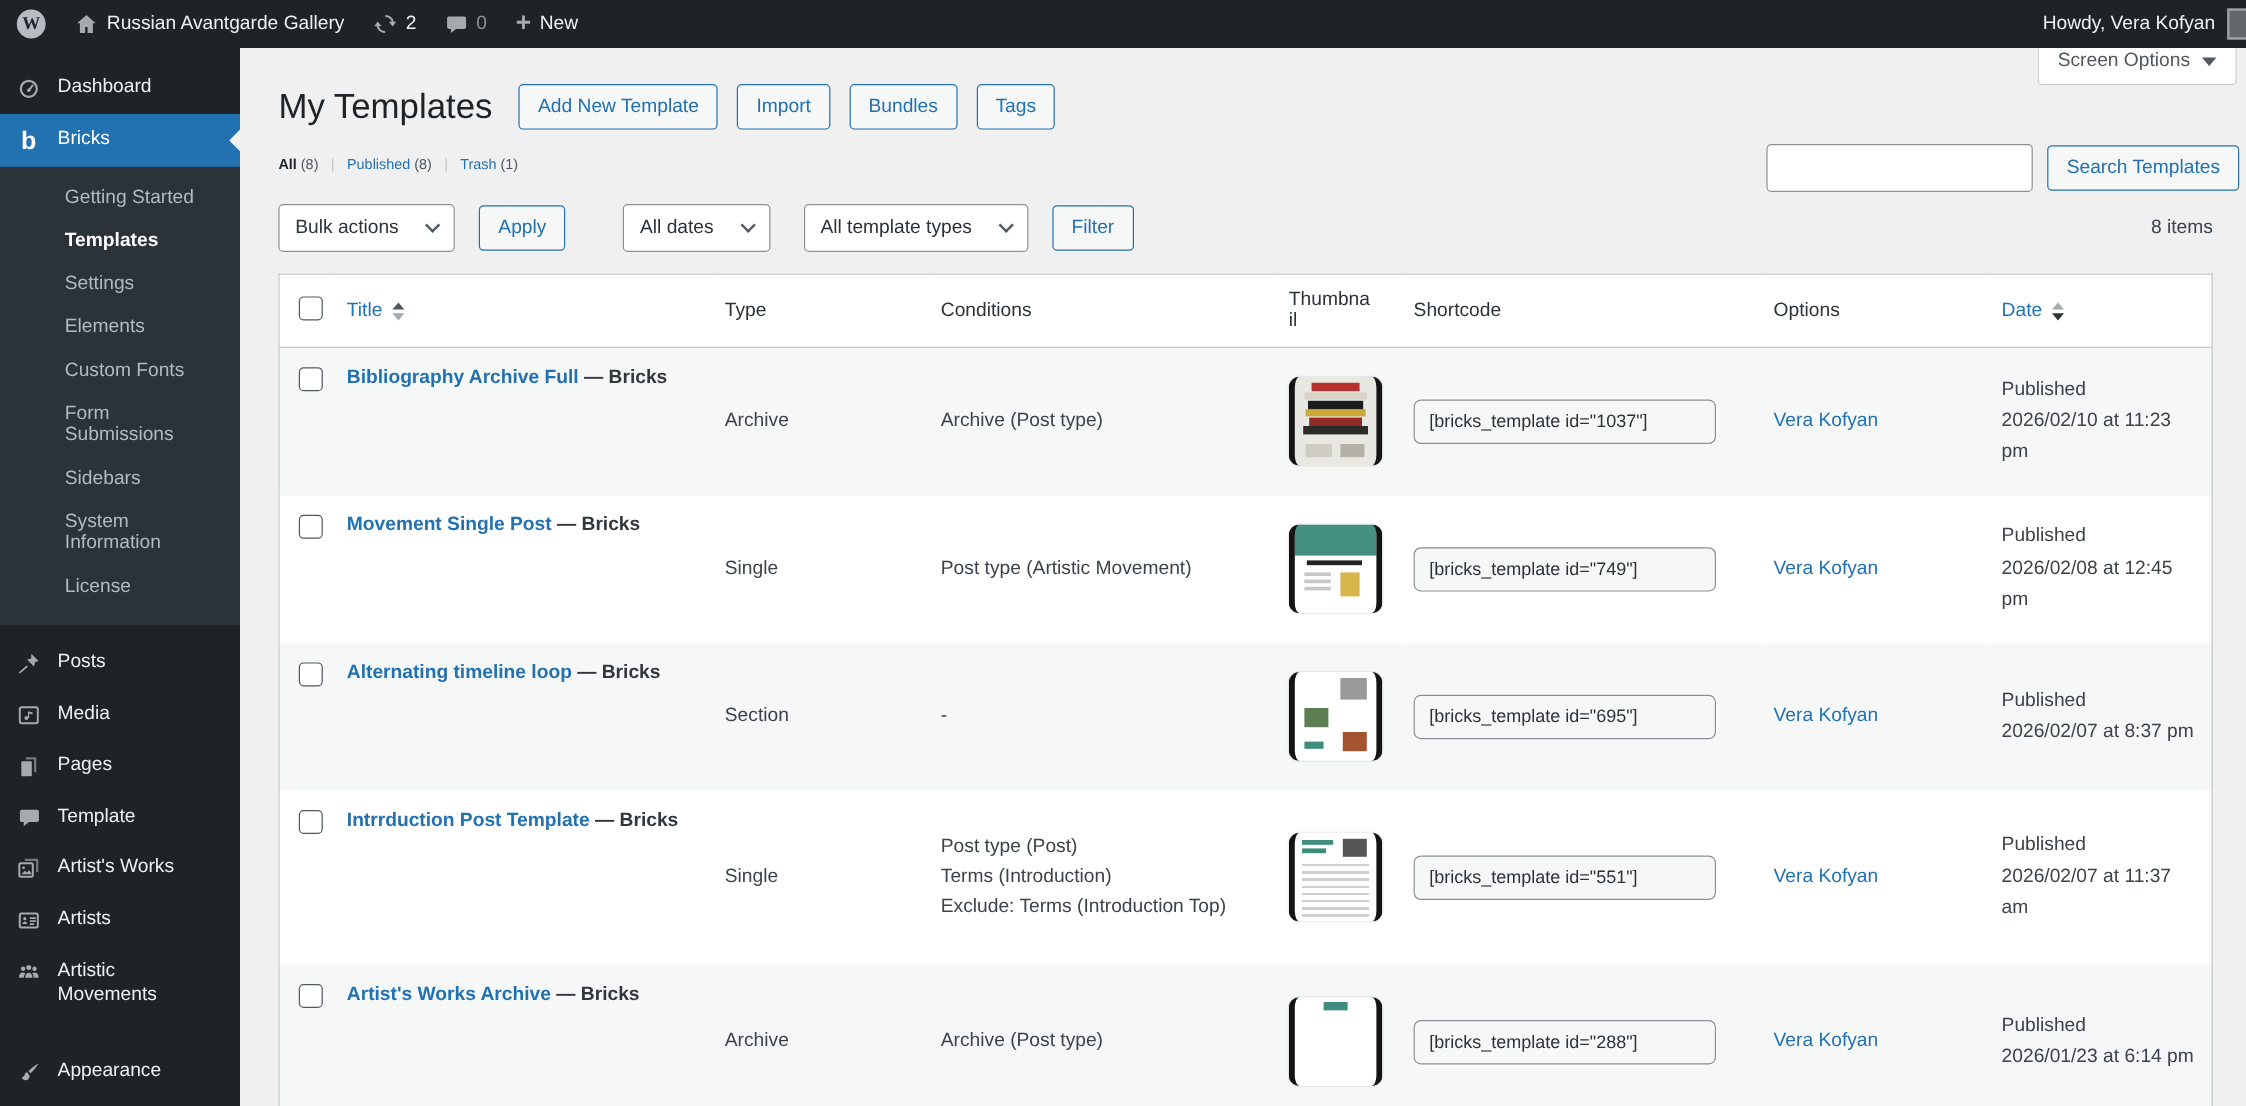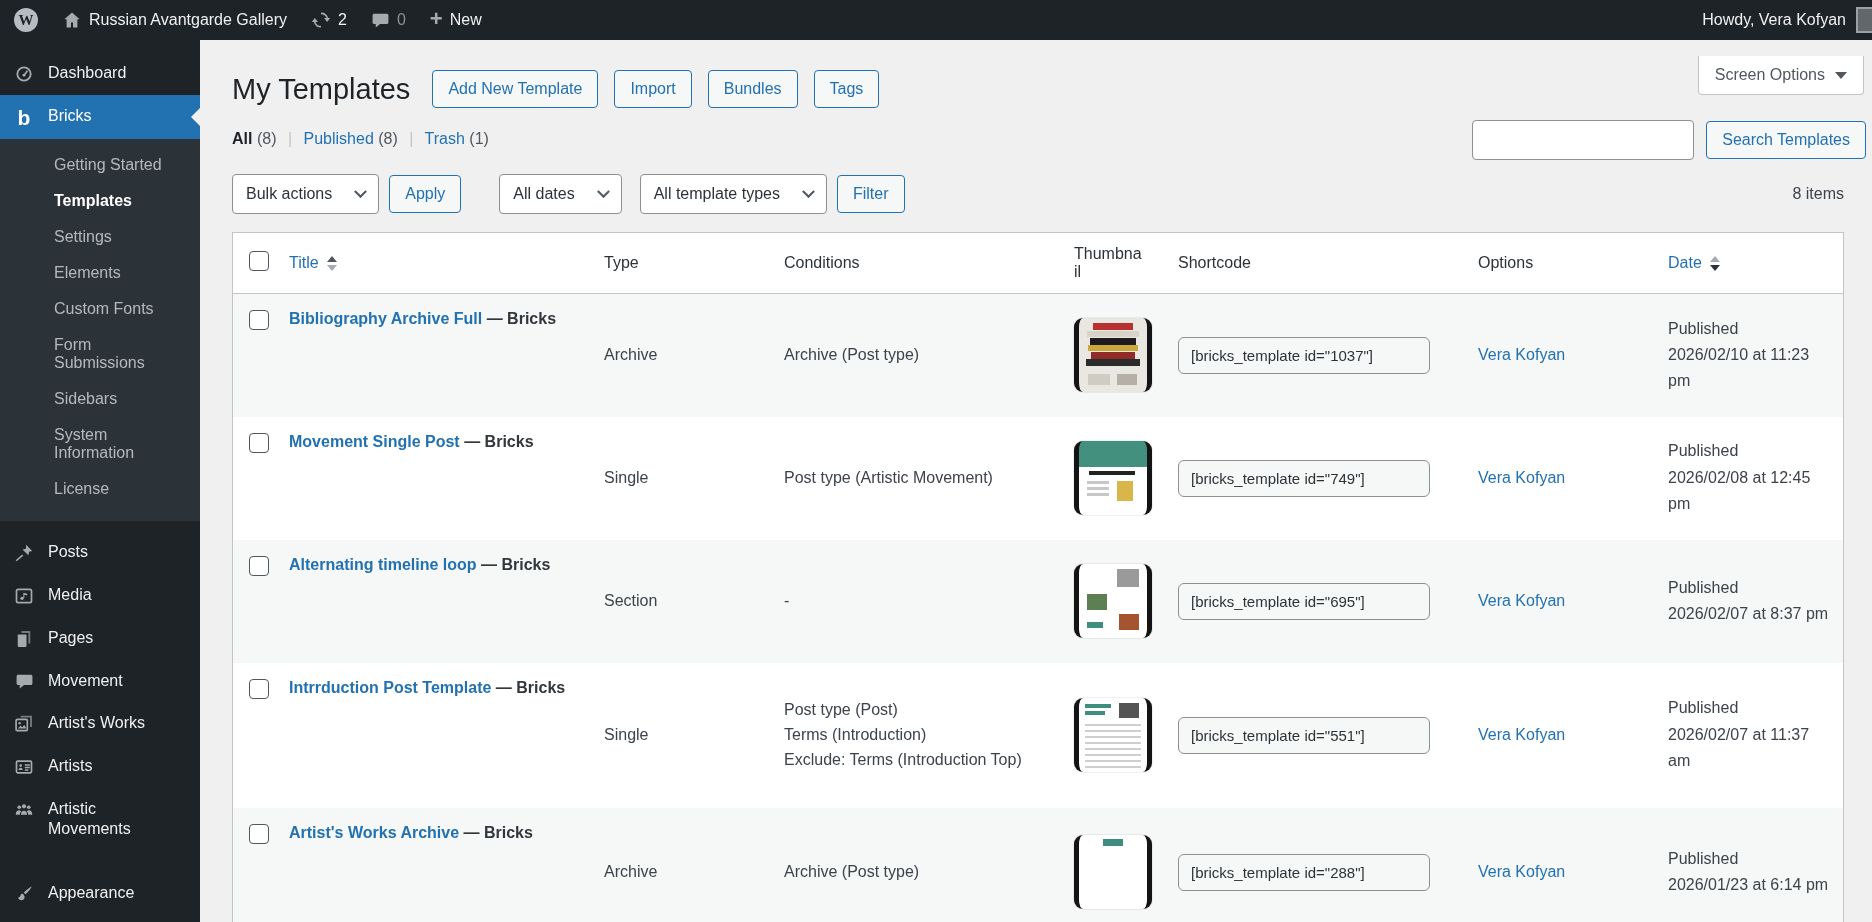--- a/index.html
+++ b/index.html
@@ -51,47 +51,47 @@
   .bricks-glyph { font-weight:800; font-size:21px; line-height:1; margin-top:-2px; }
   .submenu { list-style:none; background:#2c3338; padding:8px 12px 14px; }
   .submenu a { display:block; padding:9px 12px 9px 42px; color:#b4b9be; font-size:16px; cursor:pointer; }
   .submenu a.current { color:#fff; font-weight:700; }
   .menu-gap { height:22px; }
 
   
   .main { position:absolute; left:200px; top:40px; right:0; bottom:0; padding:30px 28px 0 32px; }
 
   .screen-options-tab {
-    position:absolute; top:56px; right:8px; z-index:20;
+    position:absolute; top:32px; right:8px; z-index:20;
     background:#fff; border:1px solid #c3c4c7; border-top:none;
     border-radius:0 0 4px 4px; padding:10px 16px;
     color:#50575e; display:flex; align-items:center; gap:10px; cursor:pointer;justify-content:space-between;
   }
   .tri-down-sm { width:0; height:0; border-left:6px solid transparent; border-right:6px solid transparent; border-top:7px solid #50575e; }
 
   .page-header { display:flex; align-items:center; gap:16px; }
   .page-title { font-size:29px; font-weight:400; color:#1d2327; margin-right:6px; }
   .btn {
     background:#f6f7f7; border:1px solid #2271b1; color:#2271b1;
     border-radius:4px; padding:8px 15px; font-size:16px; line-height:1.25;
     cursor:pointer; font-family:inherit; white-space:nowrap;
   }
   .search-box { position:absolute; top:80px; right:6px; display:flex; align-items:center; gap:12px; }
   .search-input {
     width:222px; height:40px; background:#fff; border:1px solid #8c8f94;
     border-radius:4px; padding:0 10px; font-size:16px; font-family:inherit;
   }
 
-  .subsubsub { margin-top:22px; font-size:16px; color:#646970; }
+  .subsubsub { margin-top:22px; font-size:12px; color:#646970; }
   .subsubsub .sep { color:#c3c4c7; margin:0 7px; }
   .subsubsub a { color:#2271b1; cursor:pointer; }
   .subsubsub .current-view { color:#1d2327; font-weight:700; }
   .view-count { color:#50575e; }
 
-  .filter-row { margin-top:26px; display:flex; align-items:center; gap:10px; }
+  .filter-row { margin-top:26px; display:flex; align-items:center; gap:20px; }
   .wp-select {
     height:40px; background:#fff; border:1px solid #8c8f94; border-radius:4px;
     display:inline-flex; align-items:center; padding:0 13px; gap:24px;
     color:#2c3338; cursor:pointer;
   }
   .chev { width:9px; height:9px; border-right:2px solid #50575e; border-bottom:2px solid #50575e; transform:rotate(45deg) translate(-2px,-2px); }
   .items-count { margin-left:auto; color:#3c434a; }
 
   
   .list-table {
@@ -282,21 +282,21 @@
           </svg>
       </span>
       <span>Pages</span>
     </li>
     <li class="menu-item">
       <span class="mi-icon">
         <svg width="19" height="19" viewBox="0 0 24 24" fill="currentColor">
             <path d="M4 3.5h16c1.1 0 2 .9 2 2v9c0 1.1-.9 2-2 2h-8.5L6 20.8v-4.3H4c-1.1 0-2-.9-2-2v-9c0-1.1.9-2 2-2z"></path>
           </svg>
       </span>
-      <span>Movement</span>
+      <span>Template</span>
     </li>
     <li class="menu-item">
       <span class="mi-icon">
         <svg width="20" height="20" viewBox="0 0 24 24" fill="currentColor">
             <path d="M8 2h13.5v13.5h-2.2V4.2H8z" opacity=".65"></path>
             <rect x="2.5" y="6.5" width="13.5" height="13.5" rx="1.5" fill="none" stroke="currentColor" stroke-width="2"></rect>
             <circle cx="6.8" cy="11" r="1.4"></circle>
             <path d="M4.5 17.5 8 14l2 2 2.3-2.8 2.7 4.3z"></path>
           </svg>
       </span>

